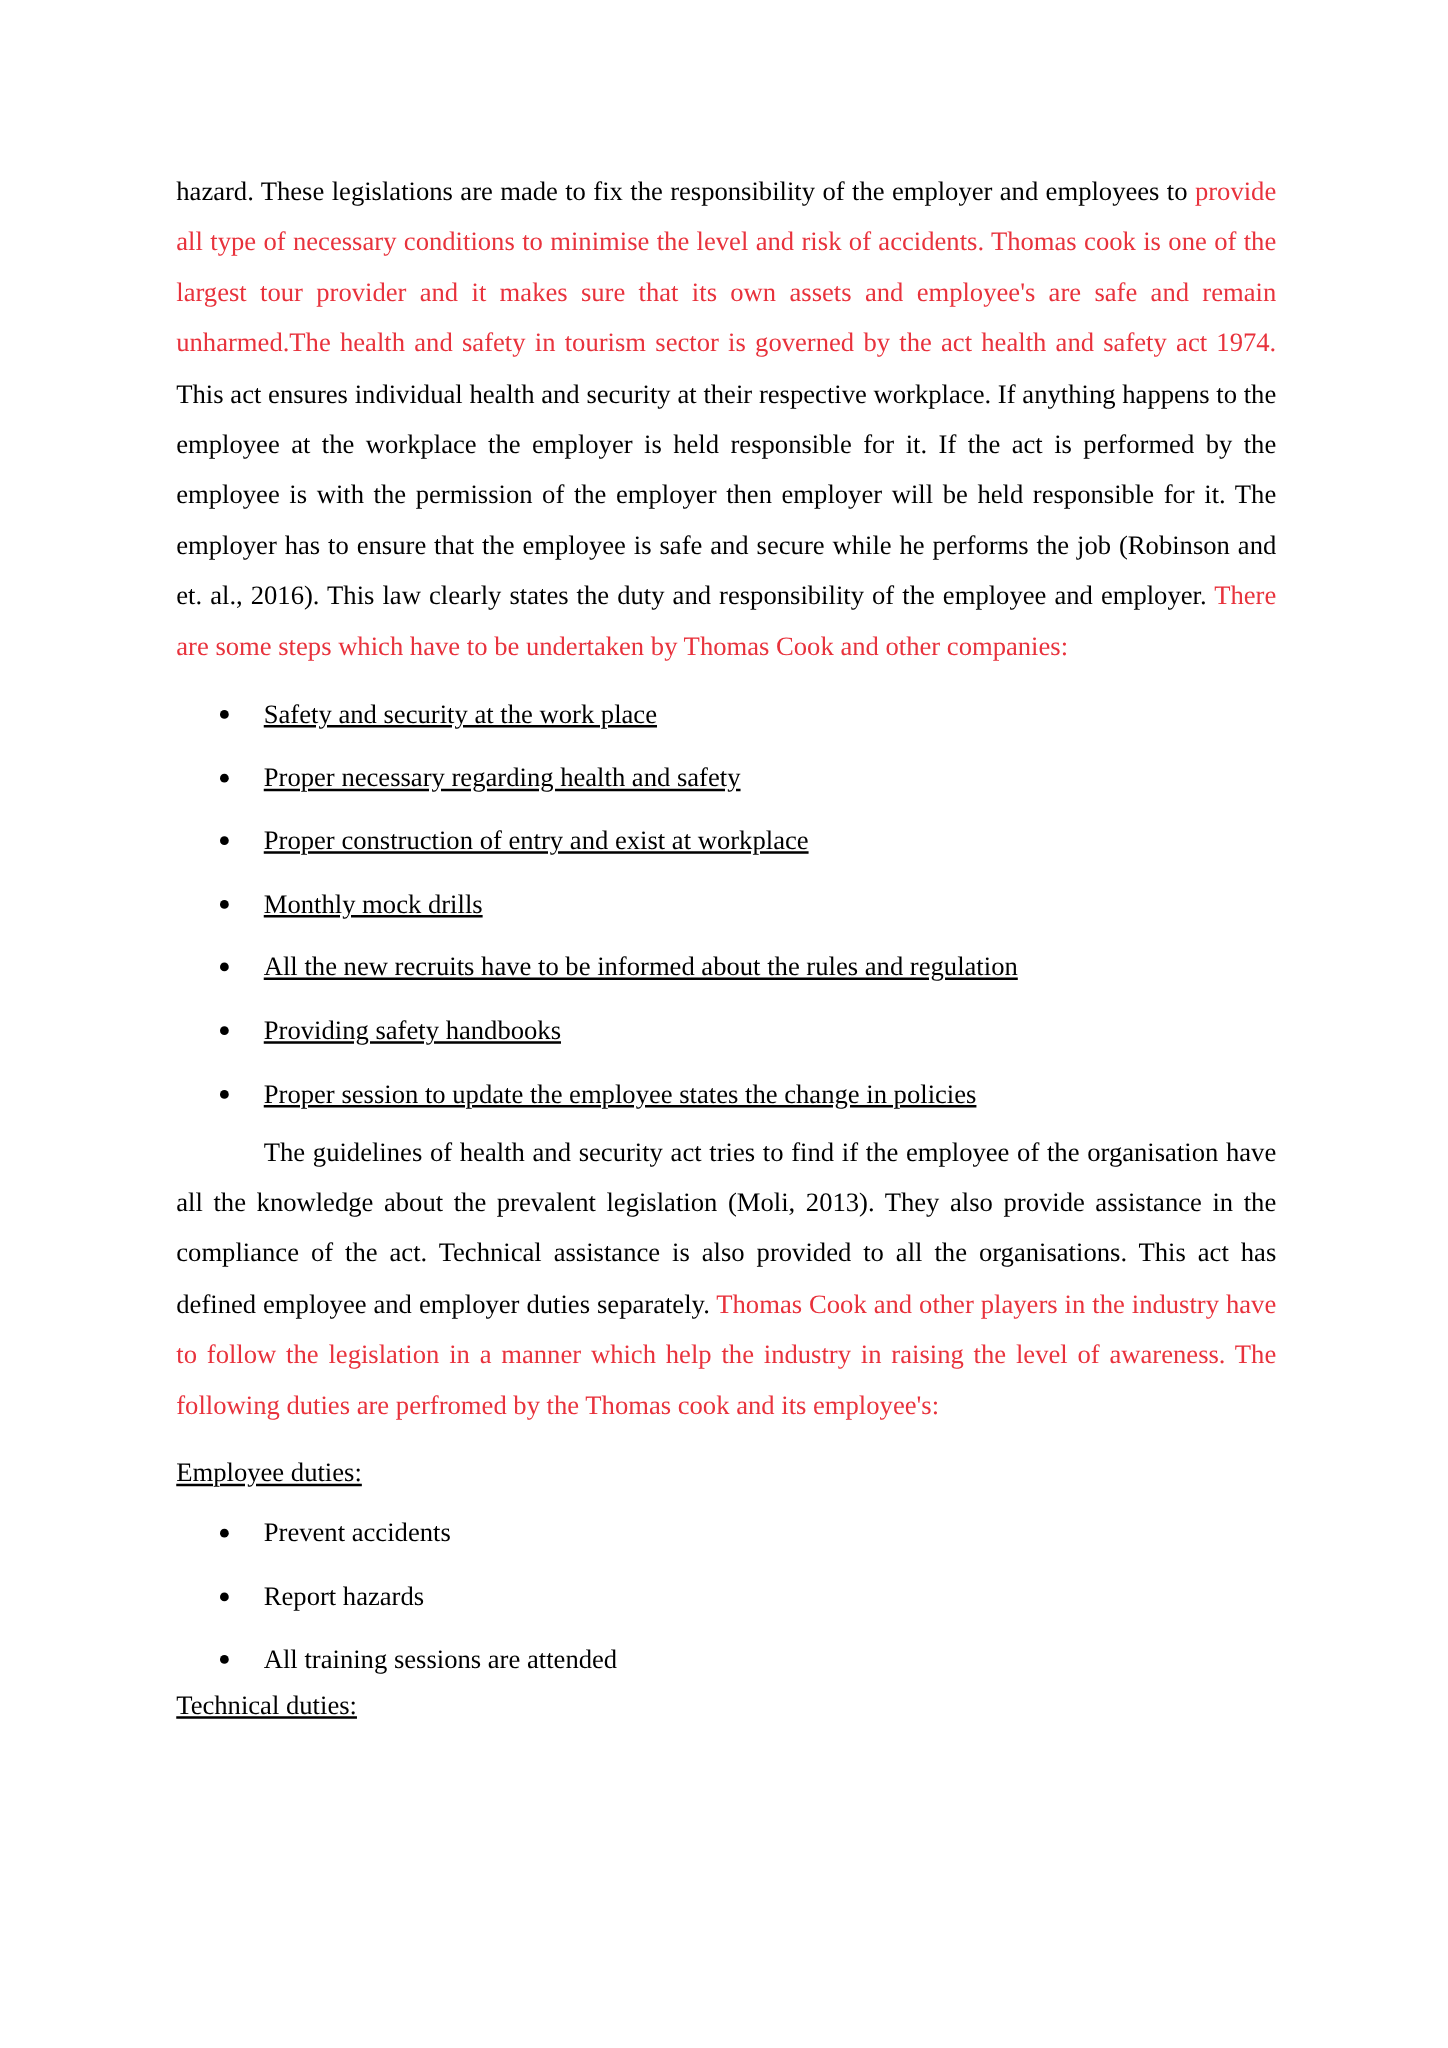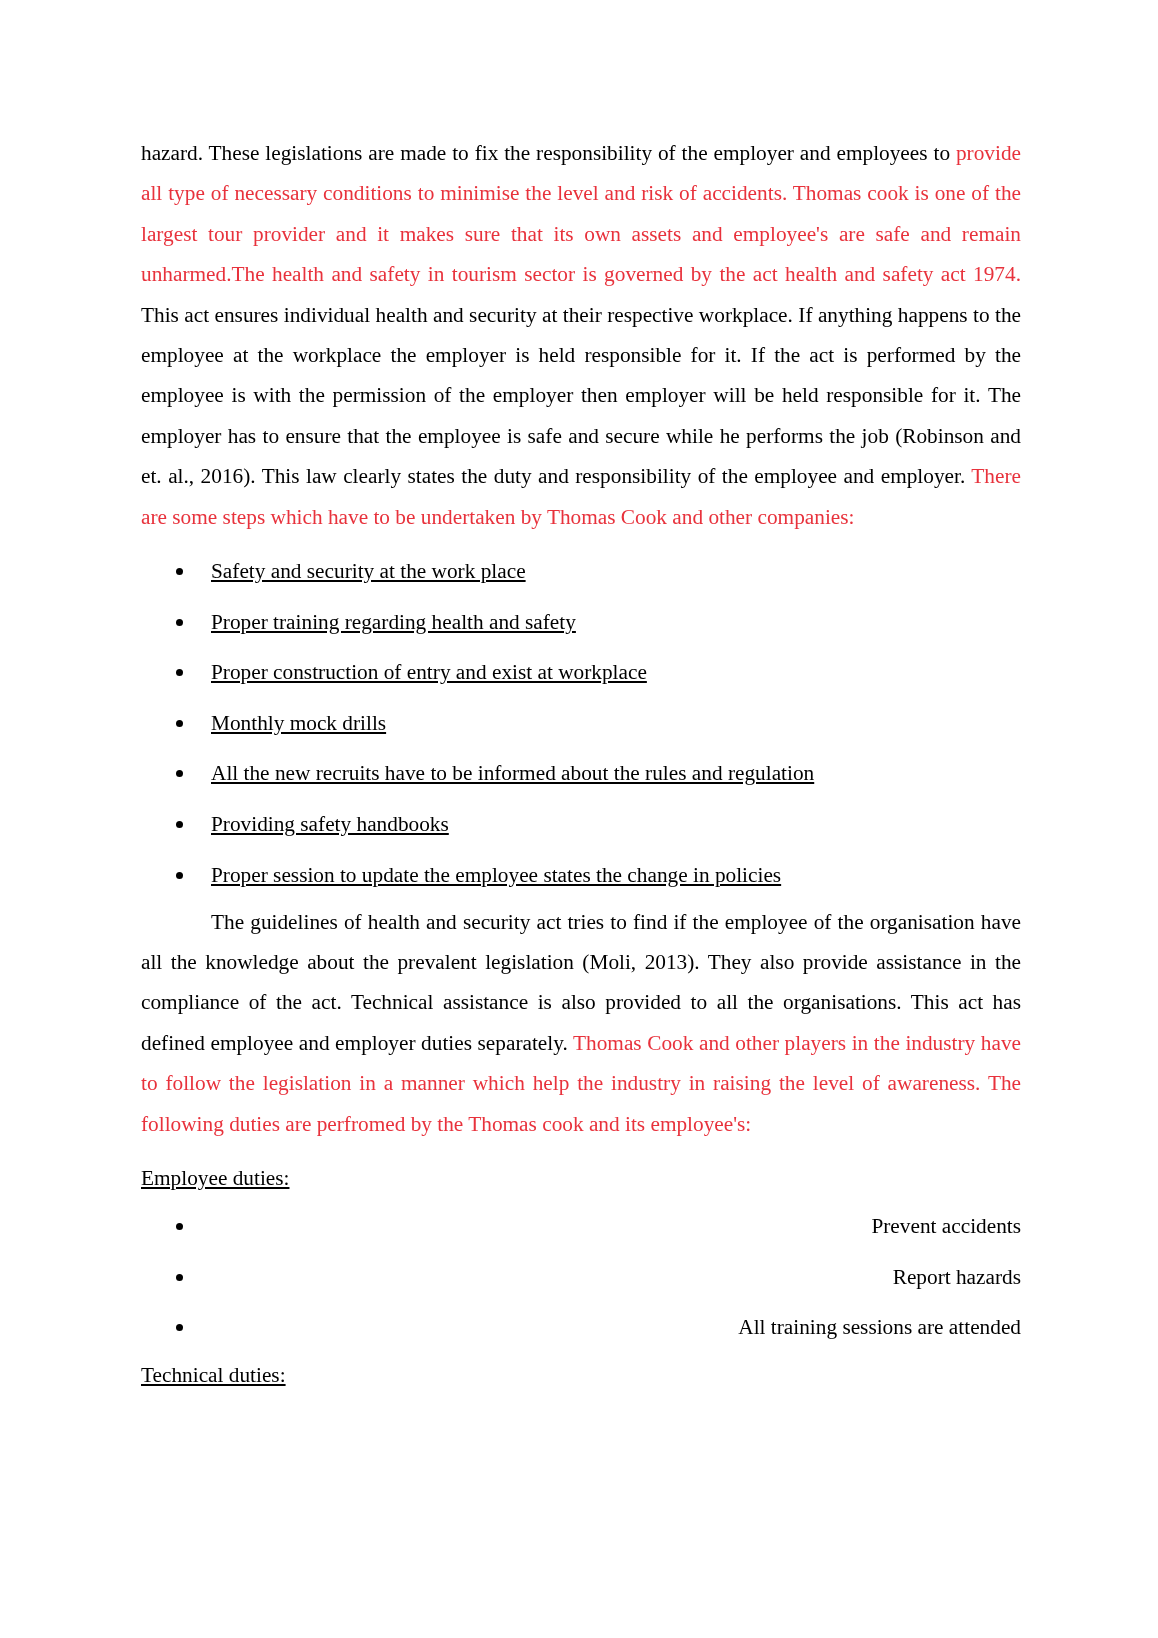--- a/index.html
+++ b/index.html
@@ -31,36 +31,36 @@
 
 <div class="page">
   <div class="content">
 
     <p class="para">
       <span>hazard. These legislations are made to fix the responsibility of the employer and employees to </span><span class="red">provide all type of necessary conditions to minimise the level and risk of accidents. Thomas cook is one of the largest tour provider and it makes sure that its own assets and employee's are safe and remain unharmed.The health and safety in tourism sector is governed by the act health and safety act 1974.</span><span> This act ensures individual health and security at their respective workplace. If anything happens to the employee at the workplace the employer is held responsible for it. If the act is performed by the employee is with the permission of the employer then employer will be held responsible for it. The employer has to ensure that the employee is safe and secure while he performs the job (Robinson and et. al., 2016). This law clearly states the duty and responsibility of the employee and employer. </span><span class="red">There are some steps which have to be undertaken by Thomas Cook and other companies:</span>
     </p>
 
     <ul class="bullets gap-list-top-1" style="margin-top:20px;">
       <li><span class="dot"></span><span>Safety and security at the work place</span></li>
-      <li><span class="dot"></span><span>Proper training regarding health and safety</span></li>
+      <li><span class="dot"></span><span>Proper necessary regarding health and safety</span></li>
       <li><span class="dot"></span><span>Proper construction of entry and exist at workplace</span></li>
       <li><span class="dot"></span><span>Monthly mock drills</span></li>
       <li><span class="dot"></span><span>All the new recruits have to be informed about the rules and regulation</span></li>
       <li><span class="dot"></span><span>Providing safety handbooks</span></li>
       <li style="margin-bottom:12px;"><span class="dot"></span><span>Proper session to update the employee states the change in policies</span></li>
     </ul>
 
     <p class="para indent">
       <span>The guidelines of health and security act tries to find if the employee of the organisation have all the knowledge about the prevalent legislation (Moli, 2013). They also provide assistance in the compliance of the act. Technical assistance is also provided to all the organisations. This act has defined employee and employer duties separately. </span><span class="red">Thomas Cook and other players in the industry have to follow the legislation in a manner which help the industry in raising the level of awareness. The following duties are perfromed by the Thomas cook and its employee's:</span>
     </p>
 
     <p class="label" style="margin-top:20px;">Employee duties:</p>
 
-    <ul class="bullets" style="margin-top:19px;text-align:right;">
+    <ul class="bullets" style="margin-top:19px;">
       <li><span class="dot"></span><span>Prevent accidents</span></li>
       <li><span class="dot"></span><span>Report hazards</span></li>
-      <li style="margin-bottom:19px;"><span class="dot"></span><span>All training sessions are attended</span></li>
+      <li style="margin-bottom:8px;"><span class="dot"></span><span>All training sessions are attended</span></li>
     </ul>
 
     <p class="label">Technical duties:</p>
 
   </div>
 </div>
 
 </body></html>

